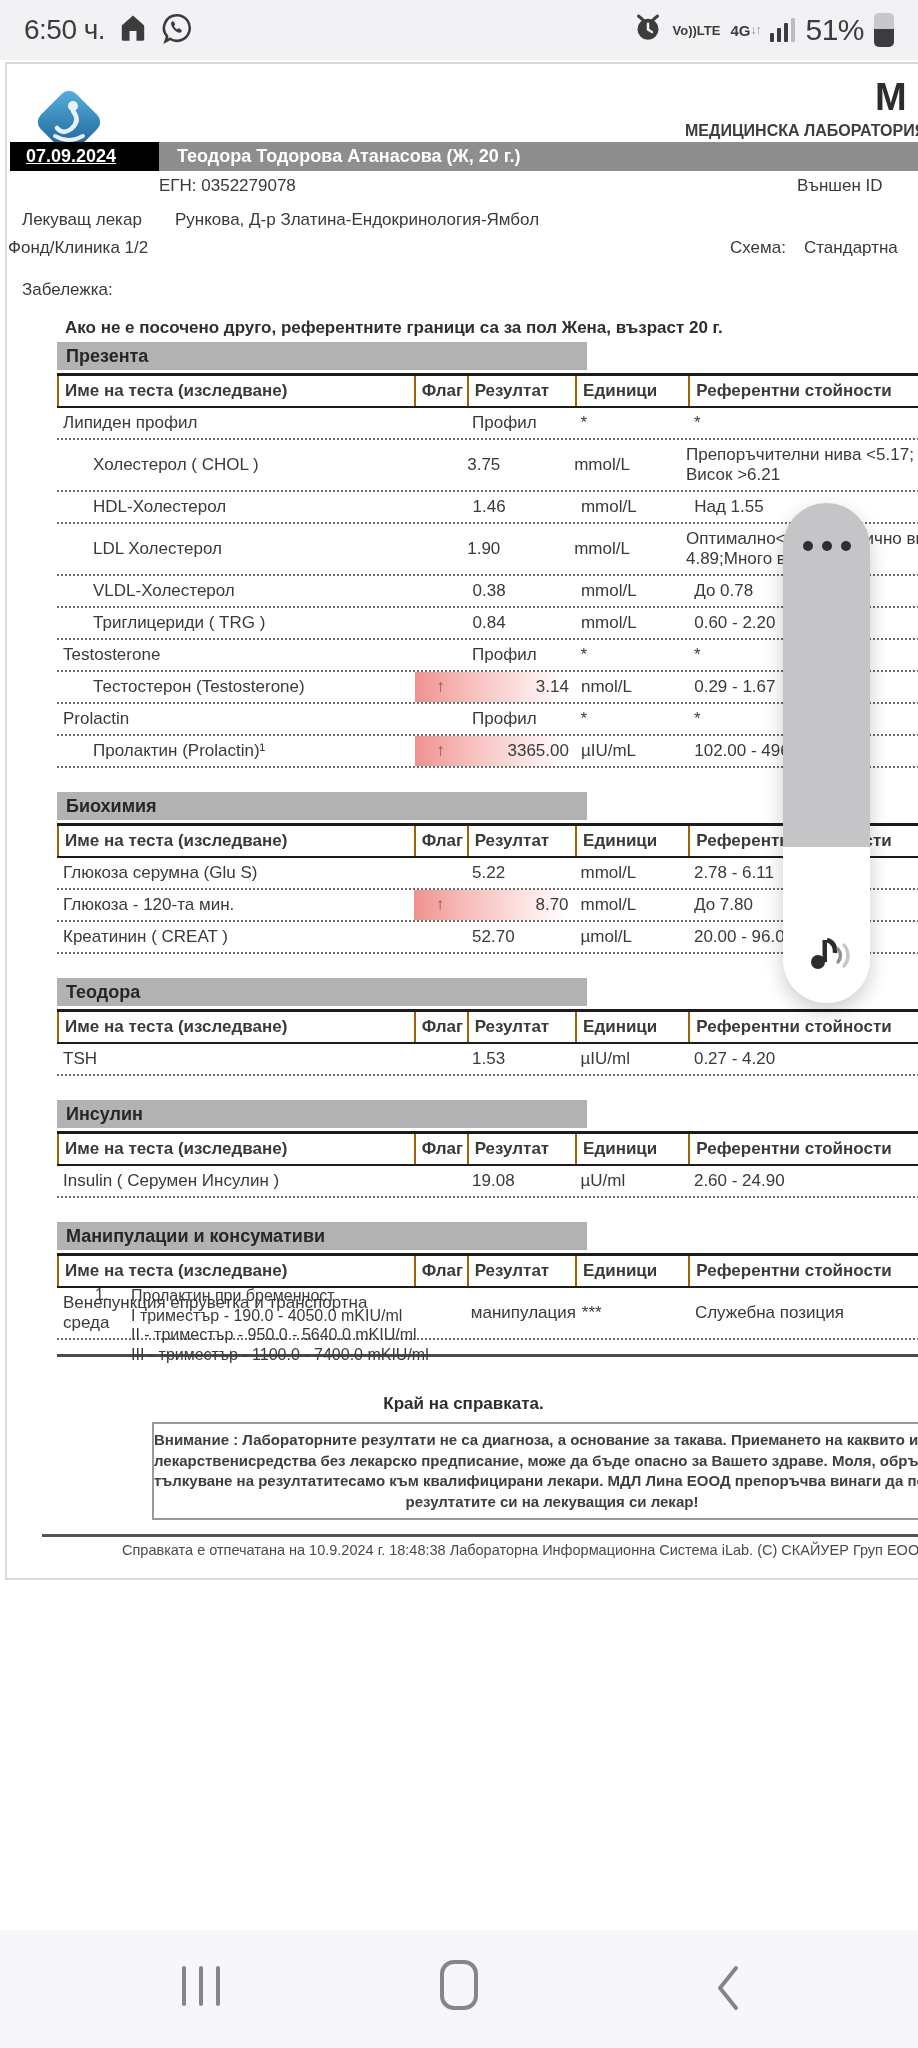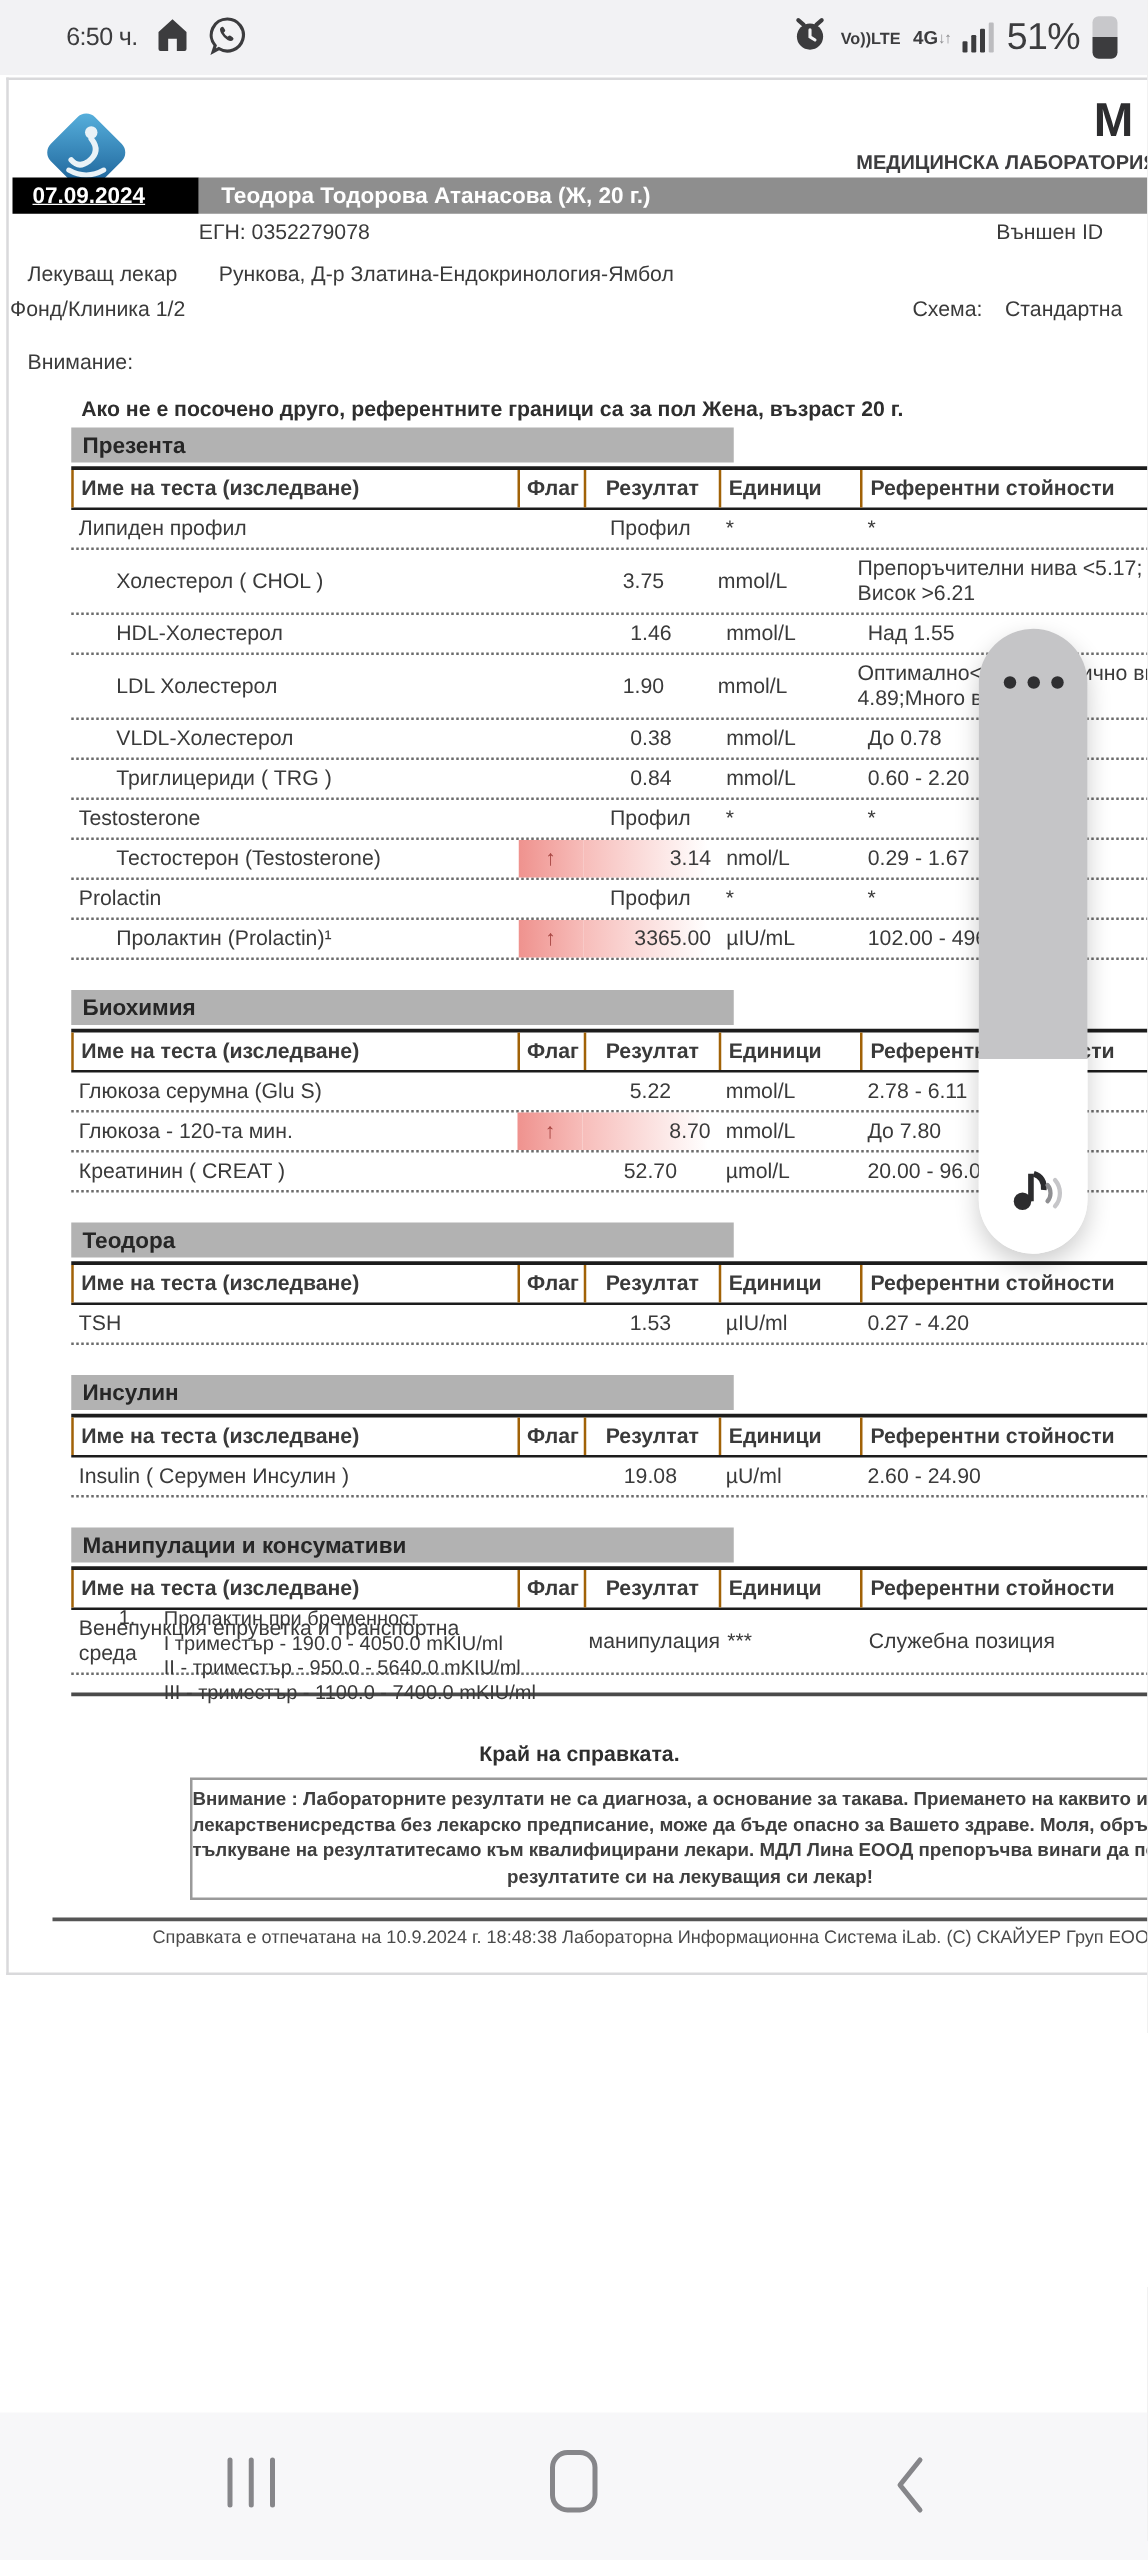--- a/index.html
+++ b/index.html
@@ -2,21 +2,21 @@
 <html><head>
 <meta charset="utf-8">
 <style>
   html,body{margin:0;padding:0;background:#e8e8e8;}
   .screen{position:relative;width:918px;height:2048px;background:#ffffff;overflow:hidden;
           font-family:"Liberation Sans",sans-serif;color:#3a3a3a;}
   
   .statusbar{position:absolute;top:0;left:0;width:918px;height:60px;background:#f2f2f4;
              display:flex;align-items:center;justify-content:space-between;padding:0 24px;box-sizing:border-box;}
   .sb-left{display:flex;align-items:center;gap:12px;}
-  .sb-time{font-size:20px;color:#3c3c3e;letter-spacing:-.5px;margin-left:29px;}
+  .sb-time{font-size:28px;color:#3c3c3e;letter-spacing:-.5px;}
   .sb-right{display:flex;align-items:center;gap:10px;}
   .sb-stack{display:flex;flex-direction:row;line-height:13px;font-size:13px;font-weight:bold;
             color:#3c3c3e;}
   .sb-arrows{font-size:12px;color:#8d8d90;font-weight:bold;letter-spacing:-1px;}
   .sb-pct{font-size:30px;color:#3c3c3e;letter-spacing:-.5px;}
   .sb-batt{width:20px;height:34px;border-radius:5px;
            background:linear-gradient(to top,#3c3c3e 0 52%,#c8c8cb 52% 100%);}
   .bars{display:flex;align-items:flex-end;gap:3px;height:24px;}
   .bars i{display:block;width:4px;background:#3c3c3e;border-radius:1px;}
   .bars i:nth-child(1){height:9px}.bars i:nth-child(2){height:14px}
@@ -41,21 +41,21 @@
   .band{width:530px;height:28px;background:#b2b2b2;font-size:18px;font-weight:bold;color:#262626;
         line-height:28px;padding-left:9px;box-sizing:border-box;margin-bottom:3px;}
   .trow{display:flex;align-items:center;}
   .thead{border-top:3px solid #1c1c1c;border-bottom:2px solid #1c1c1c;font-weight:bold;}
   .thead .cell{border-left:2px solid #a16207;}
   .brow{border-bottom:2px dotted #6b6b6b;}
   .cell{padding:5px 6px;box-sizing:border-box;font-size:17px;line-height:20px;}
   .c-name{width:366px;}
   .c-name.ind{padding-left:36px;}
   .c-flag{width:53px;text-align:center;}
-  .c-res{width:111px;text-align:center;}
+  .c-res{width:111px;text-align:left;}
   .c-units{width:116px;}
   .c-ref{width:327px;white-space:nowrap;overflow:visible;}
   .c-ref div{white-space:nowrap;}
   .fbg{background:linear-gradient(90deg,#ef928e 0%,#f7bdba 100%);align-self:stretch;
        display:flex;align-items:center;justify-content:center;color:#a84743;}
   .rbg{background:linear-gradient(90deg,#f7bdba 0%,#ffffff 92%);align-self:stretch;
        display:flex;align-items:center;justify-content:flex-end;}
   .endline{margin-top:14px;border-top:3px solid #4a4a4a;width:868px;}
   
   .footnote{position:absolute;left:88px;top:1222px;font-size:16px;color:#3a3a3a;display:flex;}
@@ -154,21 +154,21 @@
       <div class="pb-name">Теодора Тодорова Атанасова (Ж, 20 г.)</div>
     </div>
 
     <span class="inforow" style="left:152px;top:112px">ЕГН: 0352279078</span>
     <span class="inforow" style="left:790px;top:112px">Външен ID</span>
     <span class="inforow" style="left:15px;top:146px">Лекуващ лекар</span>
     <span class="inforow" style="left:168px;top:146px">Рункова, Д-р Златина-Ендокринология-Ямбол</span>
     <span class="inforow" style="left:1px;top:174px">Фонд/Клиника 1/2</span>
     <span class="inforow" style="left:723px;top:174px">Схема:</span>
     <span class="inforow" style="left:797px;top:174px">Стандартна</span>
-    <span class="inforow" style="left:15px;top:216px">Внимание:</span>
+    <span class="inforow" style="left:15px;top:216px">Забележка:</span>
     <span class="inforow refnote" style="left:58px;top:254px">Ако не е посочено друго, референтните граници са за пол Жена, възраст 20 г.</span>
 
     <div class="sections" id="table-sections">
         <div class="section">
           <div class="band">Презента</div>
           <div class="trow thead">
             <div class="cell c-name">Име на теста (изследване)</div>
             <div class="cell c-flag">Флаг</div>
             <div class="cell c-res">Резултат</div>
             <div class="cell c-units">Единици</div>

